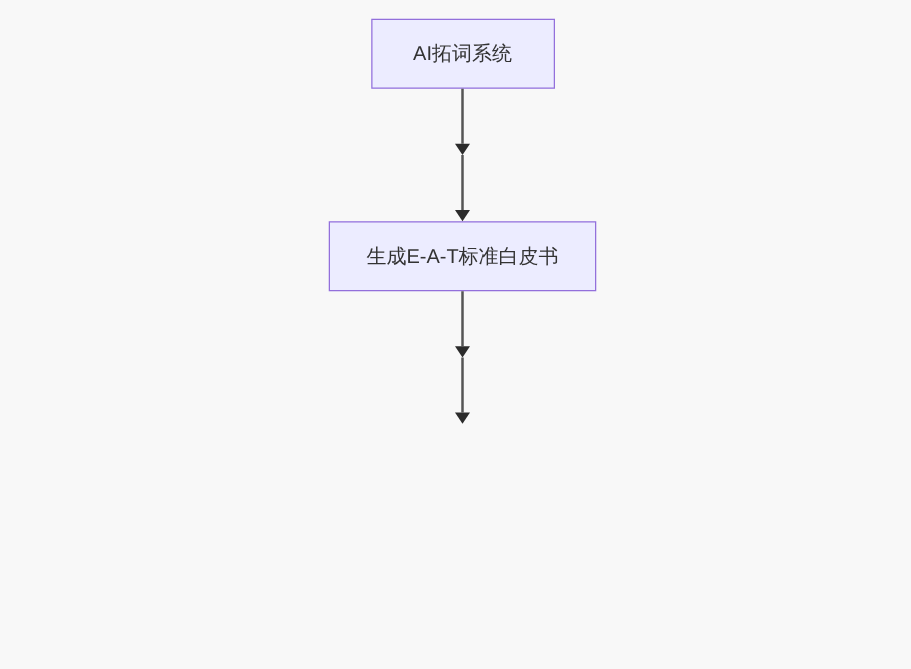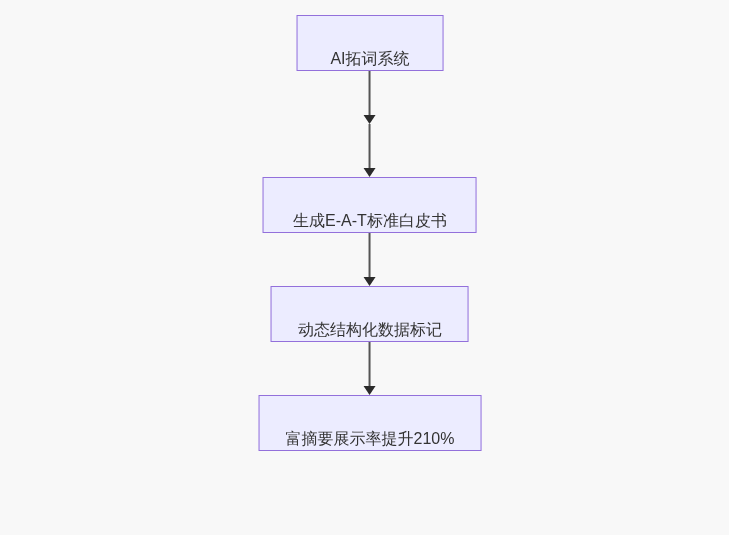--- a/index.html
+++ b/index.html
@@ -34,21 +34,21 @@
     flex-direction: column;
     align-items: center;
   }
   .node {
     height: 56px;
     background: var(--node-fill);
     border: 1.5px solid var(--node-border);
     color: var(--text);
     font-size: 16px;
     display: flex;
-    align-items: flex-end;
+    align-items: center;
     justify-content: center;
     padding: 0 26px;
     white-space: nowrap;
   }
   .node:nth-of-type(1) { min-width: 147px; }
   .node:nth-of-type(2) { min-width: 192px; }
   .node:nth-of-type(3) { min-width: 222px; }
   .node:nth-of-type(4) { min-width: 214px; }
   .node:nth-of-type(5) { min-width: 234px; margin-top: 26px; }
   .connector {
@@ -100,27 +100,21 @@
 
     <div class="node">
       <span>生成E-A-T标准白皮书</span>
     </div>
 
     <div class="connector">
       <div class="stem"></div>
       <div class="head"></div>
     </div>
 
-    <div class="node">
-      <span>动态结构化数据标记</span>
-    </div>
 
     <div class="connector">
       <div class="stem"></div>
       <div class="head"></div>
     </div>
 
-    <div class="node">
-      <span>富摘要展示率提升210%</span>
-    </div>
 
   </div>
 </div>
 
 </body></html>

